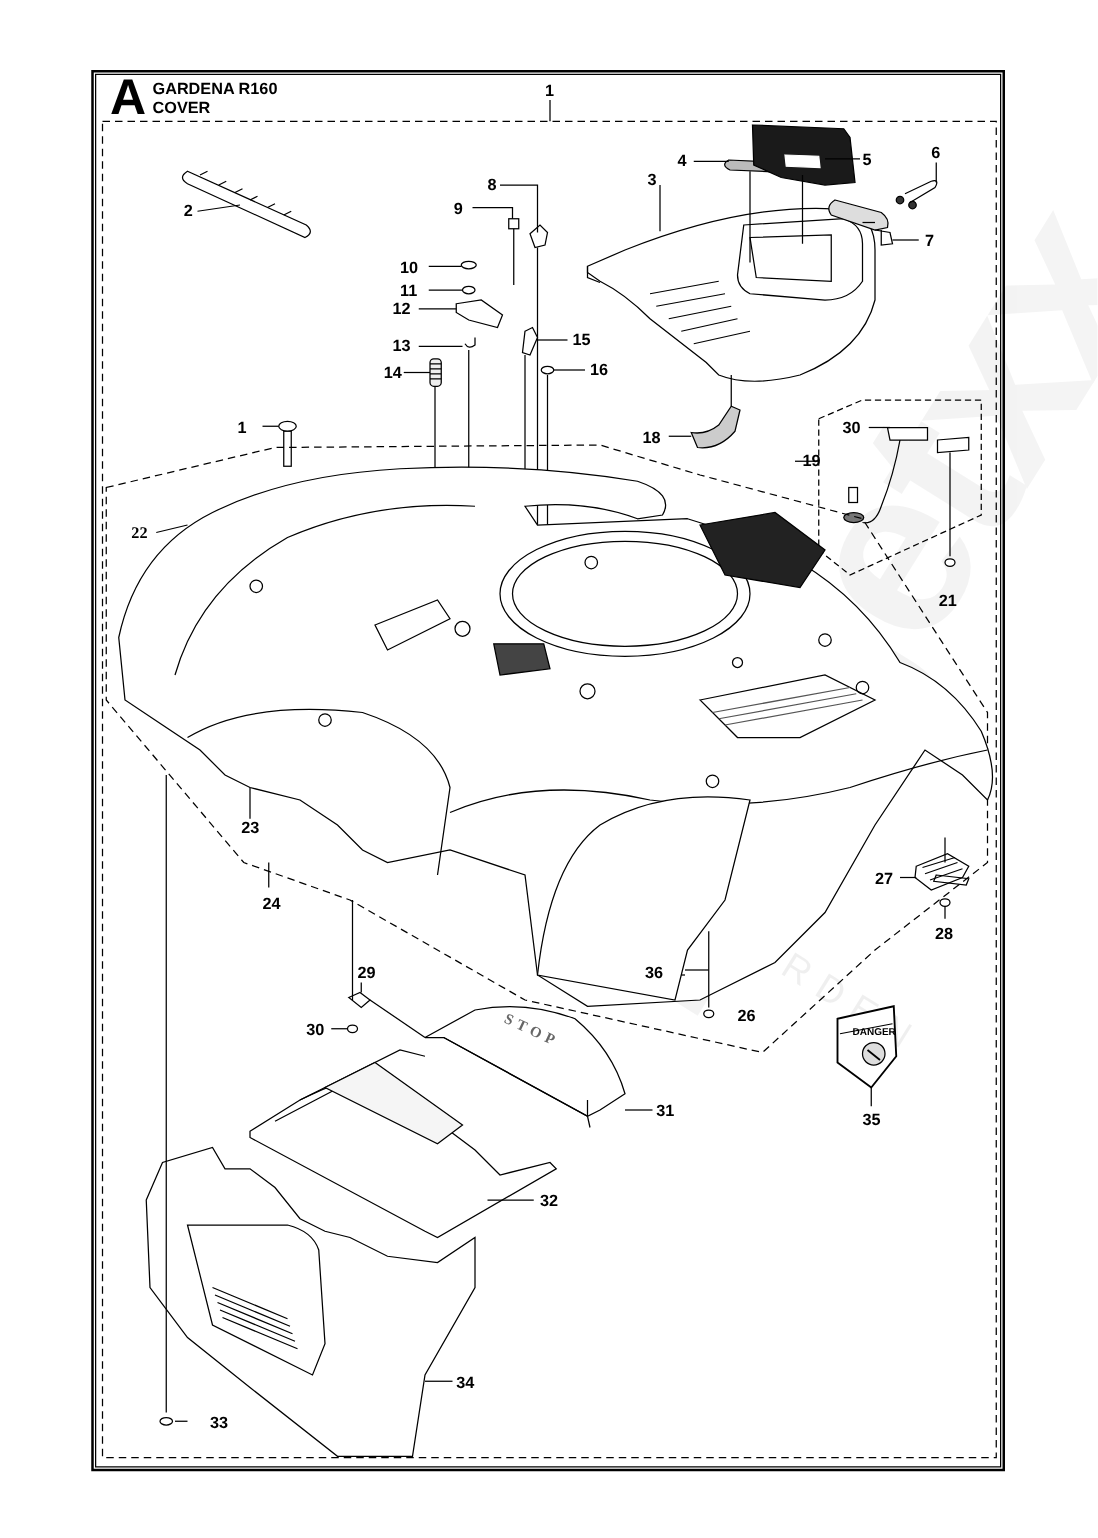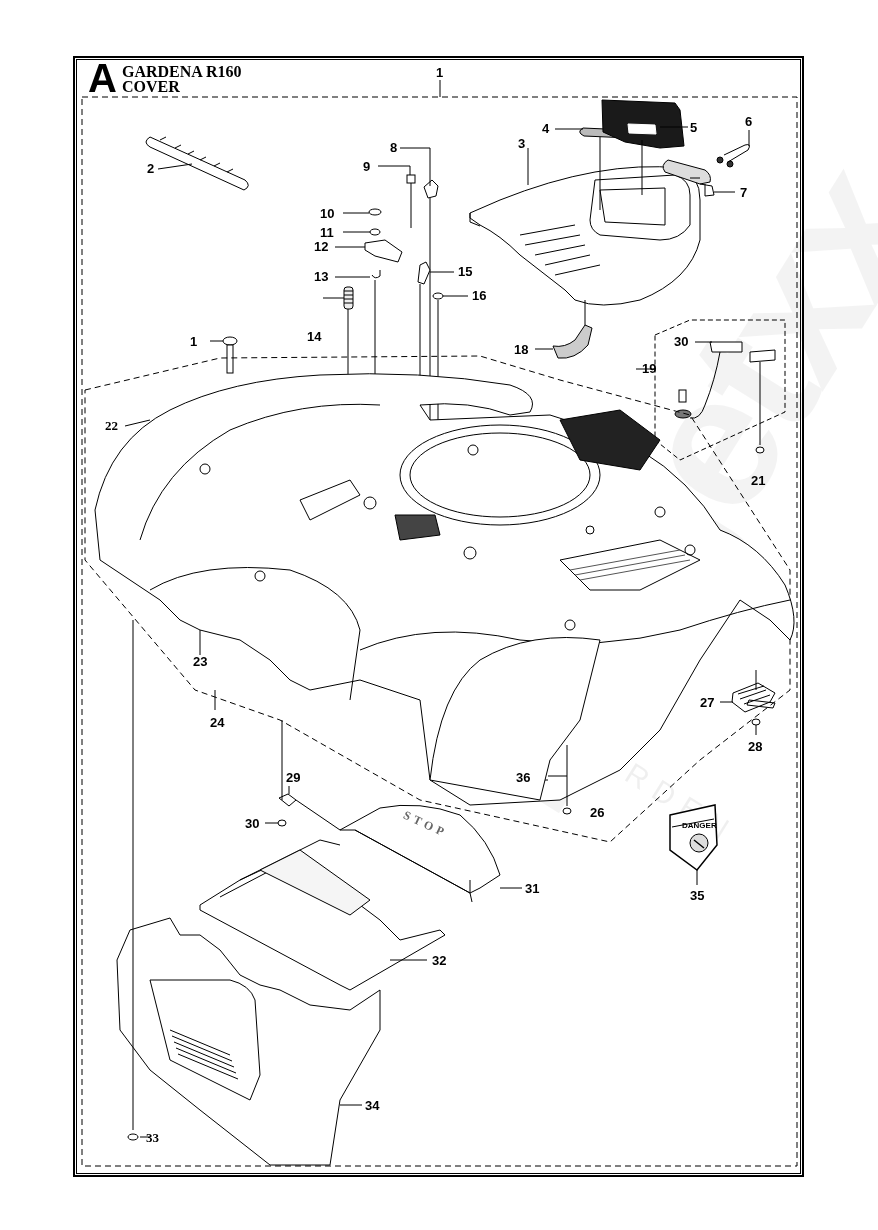--- a/index.html
+++ b/index.html
@@ -1,20 +1,20 @@
 <!DOCTYPE html>
 <html><head>
 <meta charset="utf-8">
 <style>
   html, body { margin: 0; padding: 0; background: #ffffff; }
   body { width: 878px; height: 1230px; position: relative; overflow: hidden; font-family: "Liberation Sans", sans-serif; }
   .frame { position: absolute; left: 73px; top: 56px; width: 731px; height: 1121px; border: 2px solid #000; box-sizing: border-box; }
   .frame-inner { position: absolute; left: 76px; top: 59px; width: 725px; height: 1115px; border: 1px solid #000; box-sizing: border-box; pointer-events: none; }
   .title-letter { position: absolute; left: 88px; top: 58px; font-size: 40px; font-weight: bold; color: #000; line-height: 1; }
-  .title-line { position: absolute; left: 122px; font-size: 16px; font-weight: bold; color: #000; line-height: 1; font-family: Liberation Serif, serif; }
+  .title-line { position: absolute; left: 122px; font-size: 13px; font-weight: bold; color: #000; line-height: 1; }
   .t1 { top: 64px; }
   .t2 { top: 79px; }
   svg.diagram { position: absolute; left: 0; top: 0; width: 878px; height: 1230px; }
   .callout { position: absolute; font-size: 13px; font-weight: bold; color: #000; line-height: 1; white-space: nowrap; }
   .watermark { position: absolute; left: 330px; top: 380px; font-size: 190px; font-weight: bold; color: #000; opacity: 0.045; transform: rotate(-58deg); transform-origin: center; letter-spacing: -6px; pointer-events: none; }
   .watermark-sub { position: absolute; left: 560px; top: 770px; font-size: 30px; color: #000; opacity: 0.06; transform: rotate(32deg); letter-spacing: 10px; pointer-events: none; }
 </style>
 </head>
 <body>
 
@@ -253,34 +253,34 @@
 <div class="callout" style="left:542px;top:122px;">4</div>
 <div class="callout" style="left:690px;top:121px;">5</div>
 <div class="callout" style="left:745px;top:115px;">6</div>
 <div class="callout" style="left:740px;top:186px;">7</div>
 <div class="callout" style="left:390px;top:141px;">8</div>
 <div class="callout" style="left:363px;top:160px;">9</div>
 <div class="callout" style="left:320px;top:207px;">10</div>
 <div class="callout" style="left:320px;top:226px;">11</div>
 <div class="callout" style="left:314px;top:240px;">12</div>
 <div class="callout" style="left:314px;top:270px;">13</div>
-<div class="callout" style="left:307px;top:291px;margin-top:39px;">14</div>
+<div class="callout" style="left:307px;top:291px;">14</div>
 <div class="callout" style="left:458px;top:265px;">15</div>
 <div class="callout" style="left:472px;top:289px;">16</div>
 <div class="callout" style="left:190px;top:335px;">1</div>
 <div class="callout" style="left:514px;top:343px;">18</div>
 <div class="callout" style="left:614px;top:362px;margin-left:28px;">19</div>
 <div class="callout" style="left:674px;top:335px;">30</div>
 <div class="callout" style="left:751px;top:474px;">21</div>
 <div class="callout" style="left:105px;top:419px;font-family:Liberation Serif, serif;">22</div>
 <div class="callout" style="left:193px;top:655px;">23</div>
 <div class="callout" style="left:210px;top:716px;">24</div>
 <div class="callout" style="left:516px;top:771px;">36</div>
 <div class="callout" style="left:590px;top:806px;">26</div>
 <div class="callout" style="left:700px;top:696px;">27</div>
 <div class="callout" style="left:748px;top:740px;">28</div>
 <div class="callout" style="left:286px;top:771px;">29</div>
 <div class="callout" style="left:245px;top:817px;">30</div>
 <div class="callout" style="left:525px;top:882px;">31</div>
 <div class="callout" style="left:432px;top:954px;">32</div>
-<div class="callout" style="left:146px;top:1131px;font-family:Liberation Serif, serif;">33</div>
+<div class="callout" style="left:168px;top:1131px;">33</div>
 <div class="callout" style="left:365px;top:1099px;">34</div>
 <div class="callout" style="left:690px;top:889px;">35</div>
 
 </body></html>

